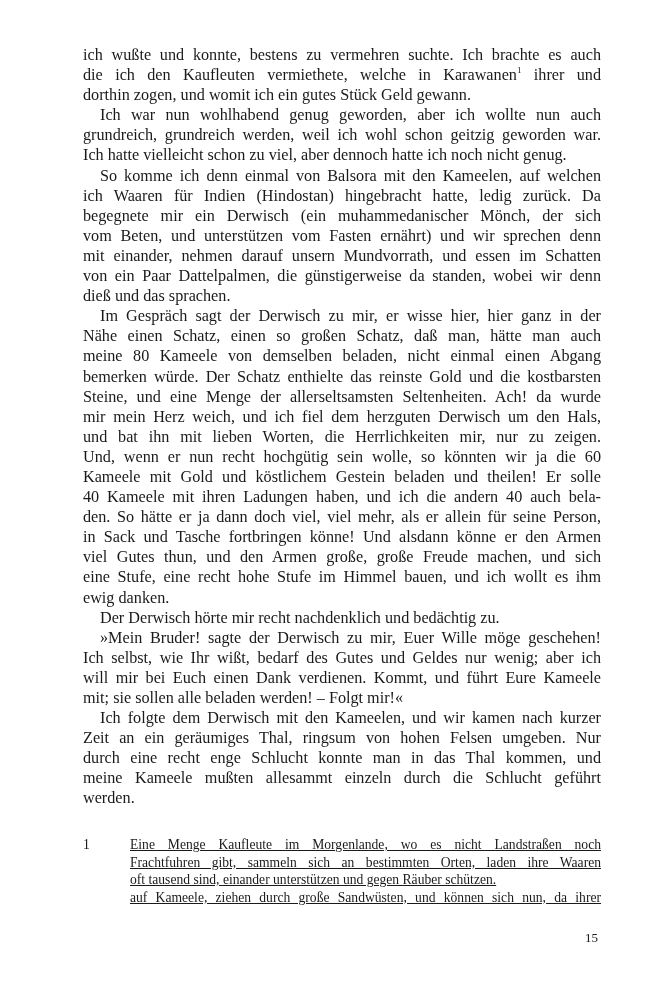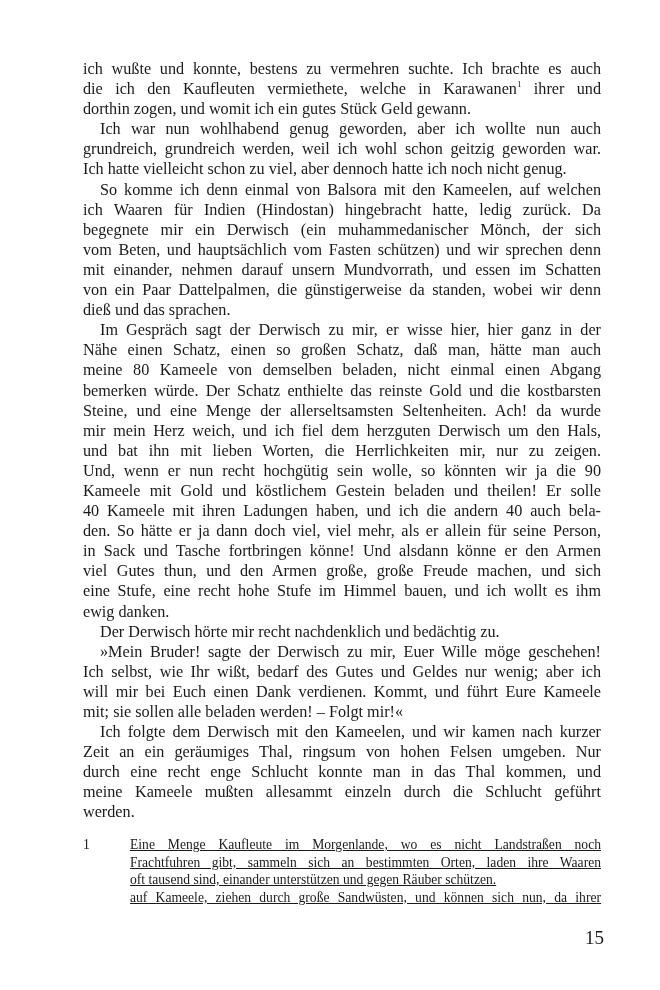--- a/index.html
+++ b/index.html
@@ -22,21 +22,20 @@
       height: 990px;
       background: #fff;
     }
     .body-text {
       position: absolute;
       left: 83px;
       top: 45px;
       width: 518px;
       font-size: 16.2px;
       line-height: 20.1px;
-      margin-top: 14px;
     }
     .line {
       display: block;
       height: 20.1px;
       white-space: nowrap;
       text-align: justify;
       text-align-last: justify;
     }
     .line.last {
       text-align-last: left;
@@ -76,51 +75,51 @@
       text-align: justify;
       text-align-last: justify;
     }
     .fn-line.last {
       text-align-last: left;
     }
     .page-number {
       position: absolute;
       left: 585px;
       top: 930px;
-      font-size: 19px;
+      font-size: 13px;
       line-height: 16px;
     }
   </style>
 </head>
 <body>
 
 <div class="page">
 
   <div class="body-text">
     <span class="line">ich wußte und konnte, bestens zu vermehren suchte. Ich brachte es auch</span>
     <span class="line"><span>die ich den Kaufleuten vermiethete, welche in Karawanen</span><sup class="fnref">1</sup><span> ihrer und</span></span>
     <span class="line last">dorthin zogen, und womit ich ein gutes Stück Geld gewann.</span>
     <span class="line indent">Ich war nun wohlhabend genug geworden, aber ich wollte nun auch</span>
     <span class="line">grundreich, grundreich werden, weil ich wohl schon geitzig geworden war.</span>
     <span class="line last">Ich hatte vielleicht schon zu viel, aber dennoch hatte ich noch nicht genug.</span>
     <span class="line indent">So komme ich denn einmal von Balsora mit den Kameelen, auf welchen</span>
     <span class="line">ich Waaren für Indien (Hindostan) hingebracht hatte, ledig zurück. Da</span>
     <span class="line">begegnete mir ein Derwisch (ein muhammedanischer Mönch, der sich</span>
-    <span class="line">vom Beten, und hauptsächlich vom Fasten schützen) und wir sprechen denn</span>
+    <span class="line">vom Beten, und unterstützen vom Fasten ernährt) und wir sprechen denn</span>
     <span class="line">mit einander, nehmen darauf unsern Mundvorrath, und essen im Schatten</span>
     <span class="line">von ein Paar Dattelpalmen, die günstigerweise da standen, wobei wir denn</span>
     <span class="line last">dieß und das sprachen.</span>
     <span class="line indent">Im Gespräch sagt der Derwisch zu mir, er wisse hier, hier ganz in der</span>
     <span class="line">Nähe einen Schatz, einen so großen Schatz, daß man, hätte man auch</span>
     <span class="line">meine 80 Kameele von demselben beladen, nicht einmal einen Abgang</span>
     <span class="line">bemerken würde. Der Schatz enthielte das reinste Gold und die kostbarsten</span>
     <span class="line">Steine, und eine Menge der allerseltsamsten Seltenheiten. Ach! da wurde</span>
     <span class="line">mir mein Herz weich, und ich fiel dem herzguten Derwisch um den Hals,</span>
     <span class="line">und bat ihn mit lieben Worten, die Herrlichkeiten mir, nur zu zeigen.</span>
-    <span class="line">Und, wenn er nun recht hochgütig sein wolle, so könnten wir ja die 90</span>
+    <span class="line">Und, wenn er nun recht hochgütig sein wolle, so könnten wir ja die 60</span>
     <span class="line">Kameele mit Gold und köstlichem Gestein beladen und theilen! Er solle</span>
     <span class="line">40 Kameele mit ihren Ladungen haben, und ich die andern 40 auch bela-</span>
     <span class="line">den. So hätte er ja dann doch viel, viel mehr, als er allein für seine Person,</span>
     <span class="line">in Sack und Tasche fortbringen könne! Und alsdann könne er den Armen</span>
     <span class="line">viel Gutes thun, und den Armen große, große Freude machen, und sich</span>
     <span class="line">eine Stufe, eine recht hohe Stufe im Himmel bauen, und ich wollt es ihm</span>
     <span class="line last">ewig danken.</span>
     <span class="line indent last">Der Derwisch hörte mir recht nachdenklich und bedächtig zu.</span>
     <span class="line indent">»Mein Bruder! sagte der Derwisch zu mir, Euer Wille möge geschehen!</span>
     <span class="line">Ich selbst, wie Ihr wißt, bedarf des Gutes und Geldes nur wenig; aber ich</span>

